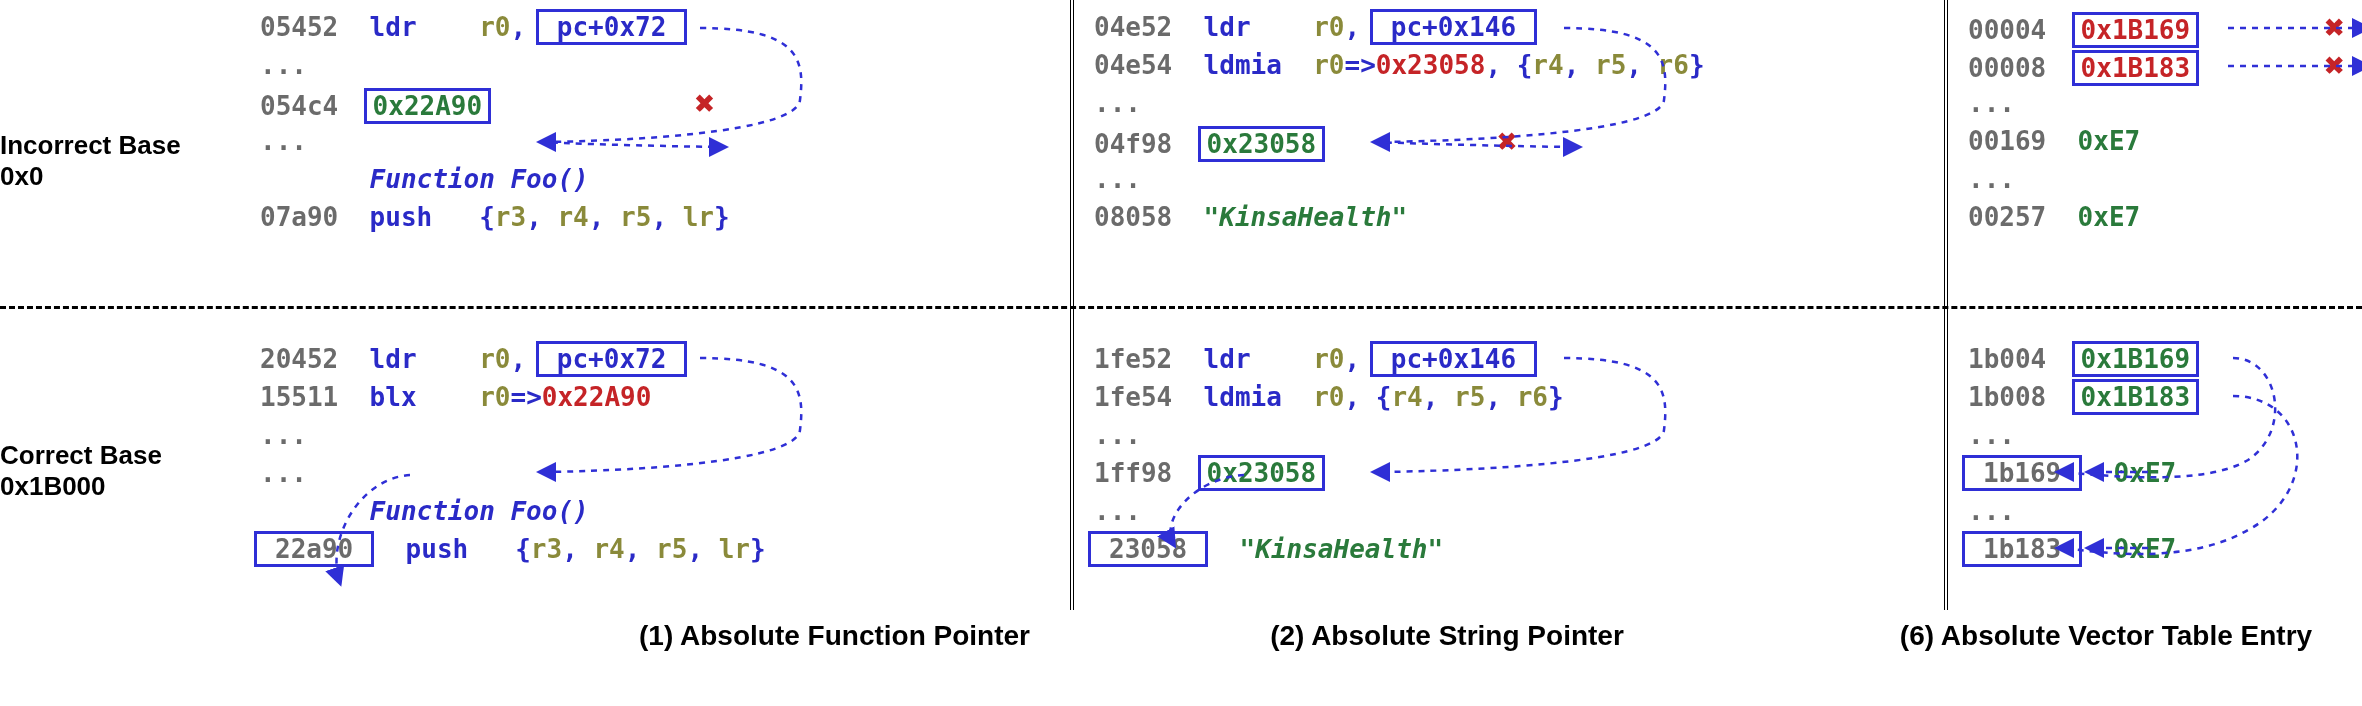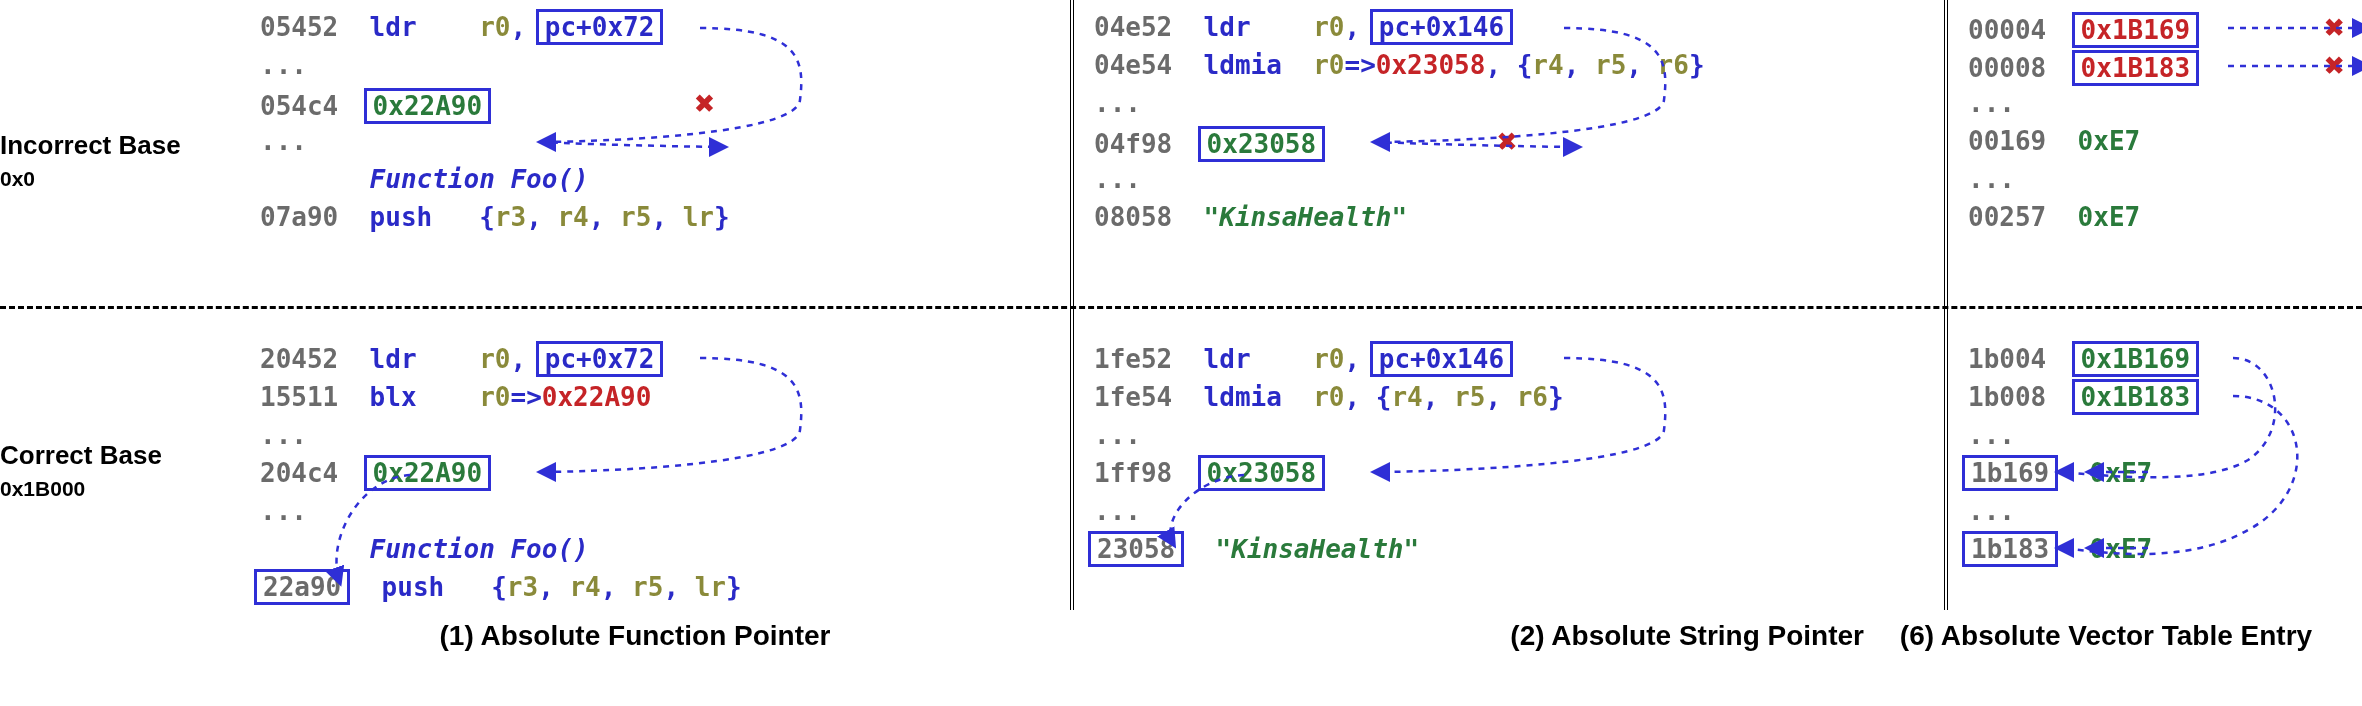--- a/index.html
+++ b/index.html
@@ -20,51 +20,51 @@
     position:relative;
   }
   .wrap{display:flex;width:100%;height:610px}
   .labelcol{width:240px;flex:0 0 240px;position:relative}
   .labeltxt{
     position:absolute;left:0;right:10px;text-align:left;
     font-family:Helvetica,Arial,sans-serif;font-weight:800;
   }
   .lab-top{top:130px}
   .lab-bot{top:440px}
-  .sub{font-weight:600;font-size:21px;margin-top:6px}
+  .sub{font-weight:600;font-size:26px;}
   .cols{flex:1 1 auto;display:flex}
   .col{position:relative;padding:4px 20px 4px 20px}
   .c1{width:790px}
   .c2{width:830px}
   .c3{width:480px}
   .vsep{width:0;border-left:4px double #000;margin:0}
   .hsep{position:absolute;left:0;right:0;top:306px;border-top:3px dashed #000}
   .blk{position:absolute;left:20px;right:20px}
   .top{top:8px}
   .bot{top:340px}
   .row{white-space:pre;line-height:38px;height:38px;position:relative}
   .addr{color:var(--grey);font-weight:700}
   .mn{color:var(--blue);font-weight:700}
   .reg{color:var(--olive);font-weight:700}
   .imm{color:var(--red);font-weight:700}
   .gval{color:var(--green);font-weight:700}
   .str{color:var(--green);font-style:italic;font-weight:700}
   .fn{color:var(--blue);font-weight:800;font-style:italic}
-  .boxed{border:3px solid var(--box);padding:0 6px;margin-left:-6px}
+  .boxed{border:3px solid var(--box);padding:0 18px;margin-left:-6px}
   .boxedr{border:3px solid var(--box);padding:0 6px;margin-left:-6px;color:var(--red);font-weight:700}
   .boxedg{border:3px solid var(--box);padding:0 6px;margin-left:-6px;color:var(--green);font-weight:700}
   .blue{color:var(--blue);font-weight:700}
   .x{color:var(--red);font-weight:900;font-size:34px}
   svg.arrows{position:absolute;left:0;top:0;width:100%;height:100%;pointer-events:none}
   .captions{
     position:absolute;left:240px;right:0;top:620px;height:60px;display:flex;
     font-family:Helvetica,Arial,sans-serif;font-weight:800;font-size:28px
   }
-  .cap1{width:790px;text-align:center}
-  .cap2{width:834px;text-align:right}
+  .cap1{width:790px;text-align:right}
+  .cap2{width:834px;text-align:center}
   .cap3{width:484px;text-align:center}
 </style>
 </head>
 <body>
 
 <div class="hsep"></div>
 
 <div class="wrap">
   <div class="labelcol">
     <div class="labeltxt lab-top">
@@ -85,21 +85,20 @@
         <div class="row"><span class="addr">...</span></div>
         <div class="row"><span class="addr">054c4</span>  <span class="boxedg">0x22A90</span>             <span class="x">✖</span></div>
         <div class="row"><span class="addr">...</span></div>
         <div class="row">       <span class="fn">Function Foo()</span></div>
         <div class="row"><span class="addr">07a90</span>  <span class="mn">push</span>   <span class="mn">{</span><span class="reg">r3</span><span class="mn">, </span><span class="reg">r4</span><span class="mn">, </span><span class="reg">r5</span><span class="mn">, </span><span class="reg">lr</span><span class="mn">}</span></div>
       </div>
       <div class="blk bot">
         <div class="row"><span class="addr">20452</span>  <span class="mn">ldr</span>    <span class="reg">r0</span><span class="mn">, </span><span class="boxed blue">pc+0x72</span></div>
         <div class="row"><span class="addr">15511</span>  <span class="mn">blx</span>    <span class="reg">r0</span><span class="mn">=&gt;</span><span class="imm">0x22A90</span></div>
         <div class="row"><span class="addr">...</span></div>
-        <div class="row"><span class="addr">204c4</span>  <span class="boxedg">0x22A90</span></div>
         <div class="row"><span class="addr">...</span></div>
         <div class="row">       <span class="fn">Function Foo()</span></div>
         <div class="row"><span class="addr boxed" style="color:var(--grey)">22a90</span>  <span class="mn">push</span>   <span class="mn">{</span><span class="reg">r3</span><span class="mn">, </span><span class="reg">r4</span><span class="mn">, </span><span class="reg">r5</span><span class="mn">, </span><span class="reg">lr</span><span class="mn">}</span></div>
       </div>
       <svg class="arrows">
         <defs>
           <marker id="ah" viewBox="0 0 10 10" refX="8" refY="5" markerWidth="8" markerHeight="8" orient="auto-start-reverse">
             <path d="M0 0 L10 5 L0 10 z" fill="#2f2fd6"></path>
           </marker>
         </defs>

